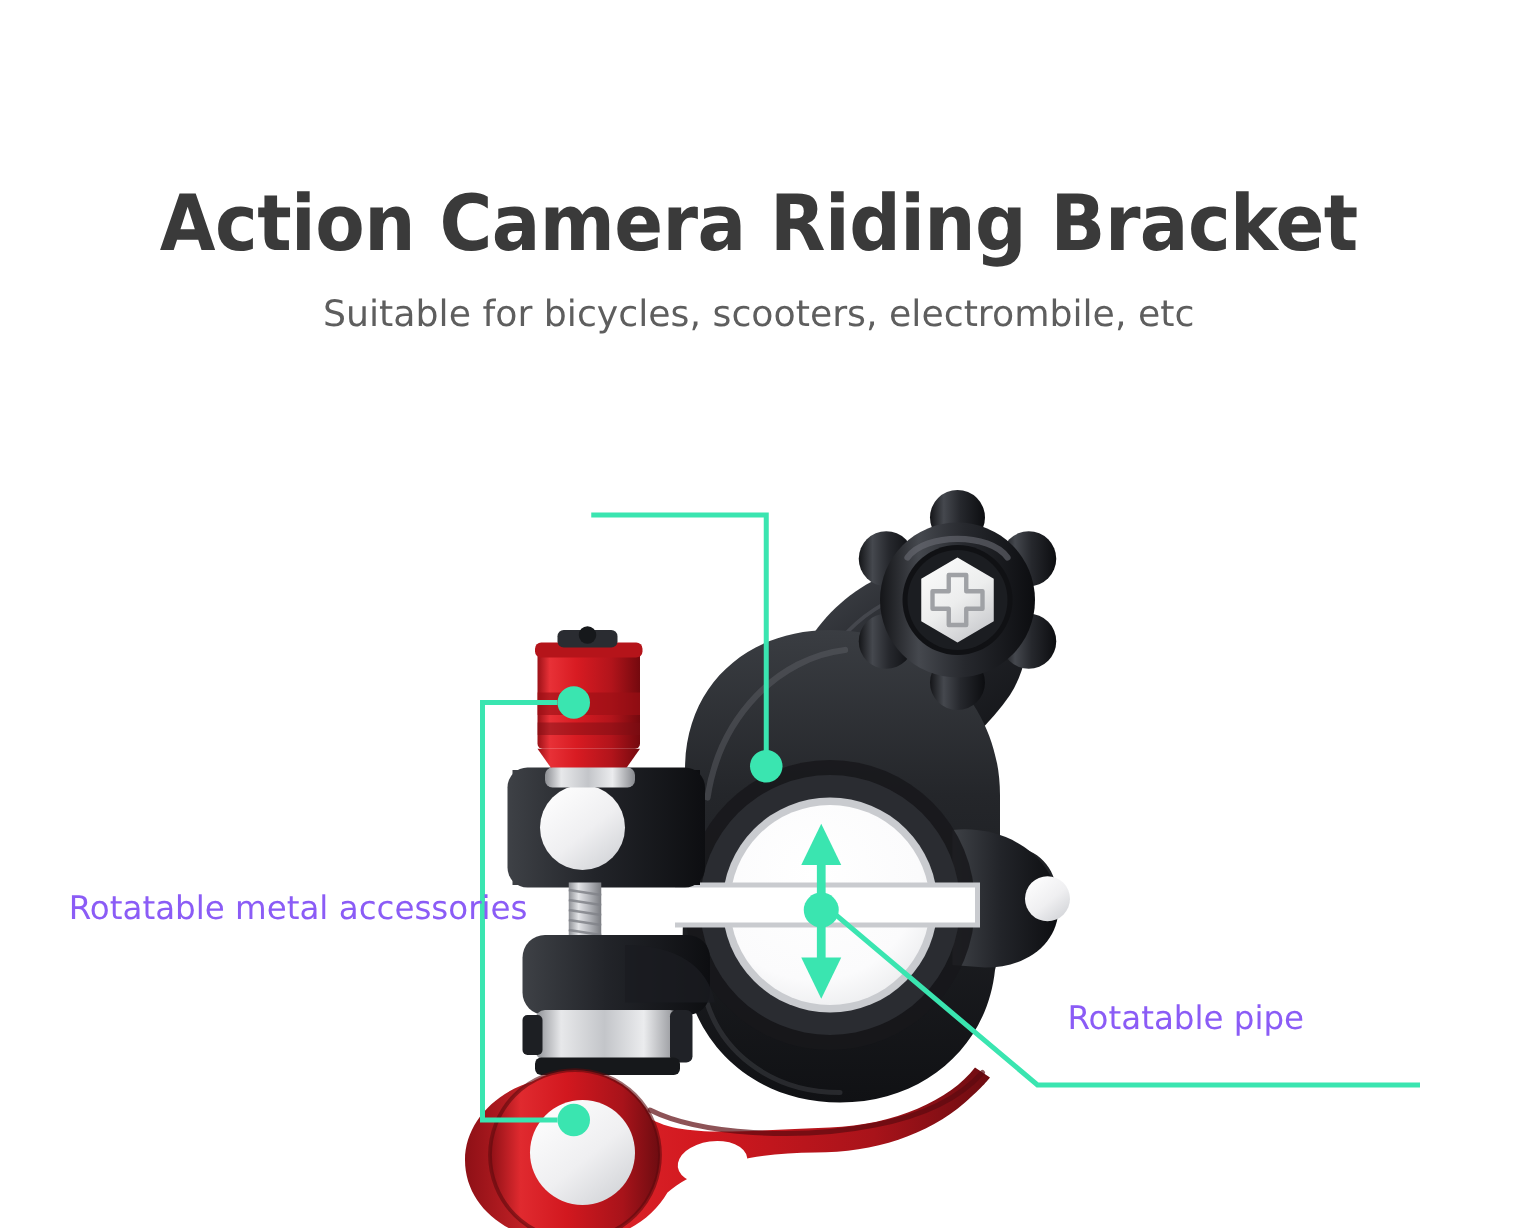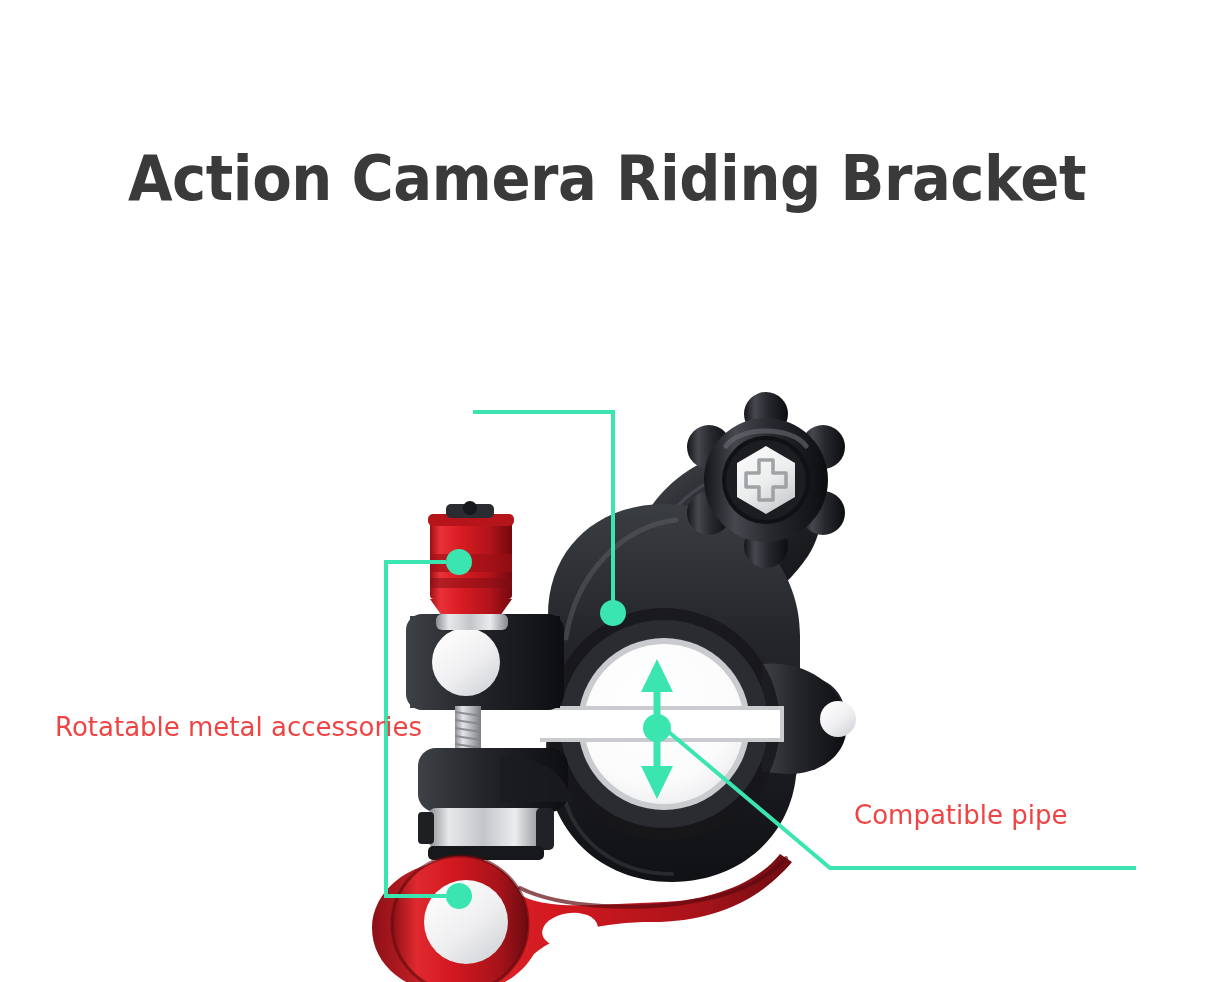--- a/index.html
+++ b/index.html
@@ -45,21 +45,21 @@
     text-align: center;
     font-size: 29px;
     font-weight: normal;
     color: #5e5e5e;
     white-space: nowrap;
   }
 
   
   .callout {
     position: absolute;
-    color: #ef4444;
+    color: #8b5cf6;
     font-size: 26px;
     line-height: 34px;
     white-space: nowrap;
   }
   #label-solid-plastic { left: 163px; top: 380px; }
   #label-rotatable     { left: 55px;  top: 694px; }
   #label-pipe          { left: 854px; top: 782px; }
 
   
   #leaders {
@@ -303,26 +303,27 @@
     <g fill="#3ae5b0" stroke="none">
       <circle cx="613" cy="597" r="13"></circle>
       <circle cx="459" cy="546" r="13"></circle>
       <circle cx="459" cy="880" r="13"></circle>
       <circle cx="657" cy="712" r="14"></circle>
     </g>
   </svg>
 
   <div class="title">Action Camera Riding Bracket</div>
 
+  <div class="subtitle">Suitable for bicycles, scooters, electrombile, etc</div>
 
   <div class="callout" id="label-solid-plastic">
     <div></div>
   </div>
 
   <div class="callout" id="label-rotatable">
     <div>Rotatable metal accessories</div>
   </div>
 
   <div class="callout" id="label-pipe">
-    <div>Compatible pipe</div>
+    <div>Rotatable pipe</div>
   </div>
 
 </div>
 
 </body></html>

